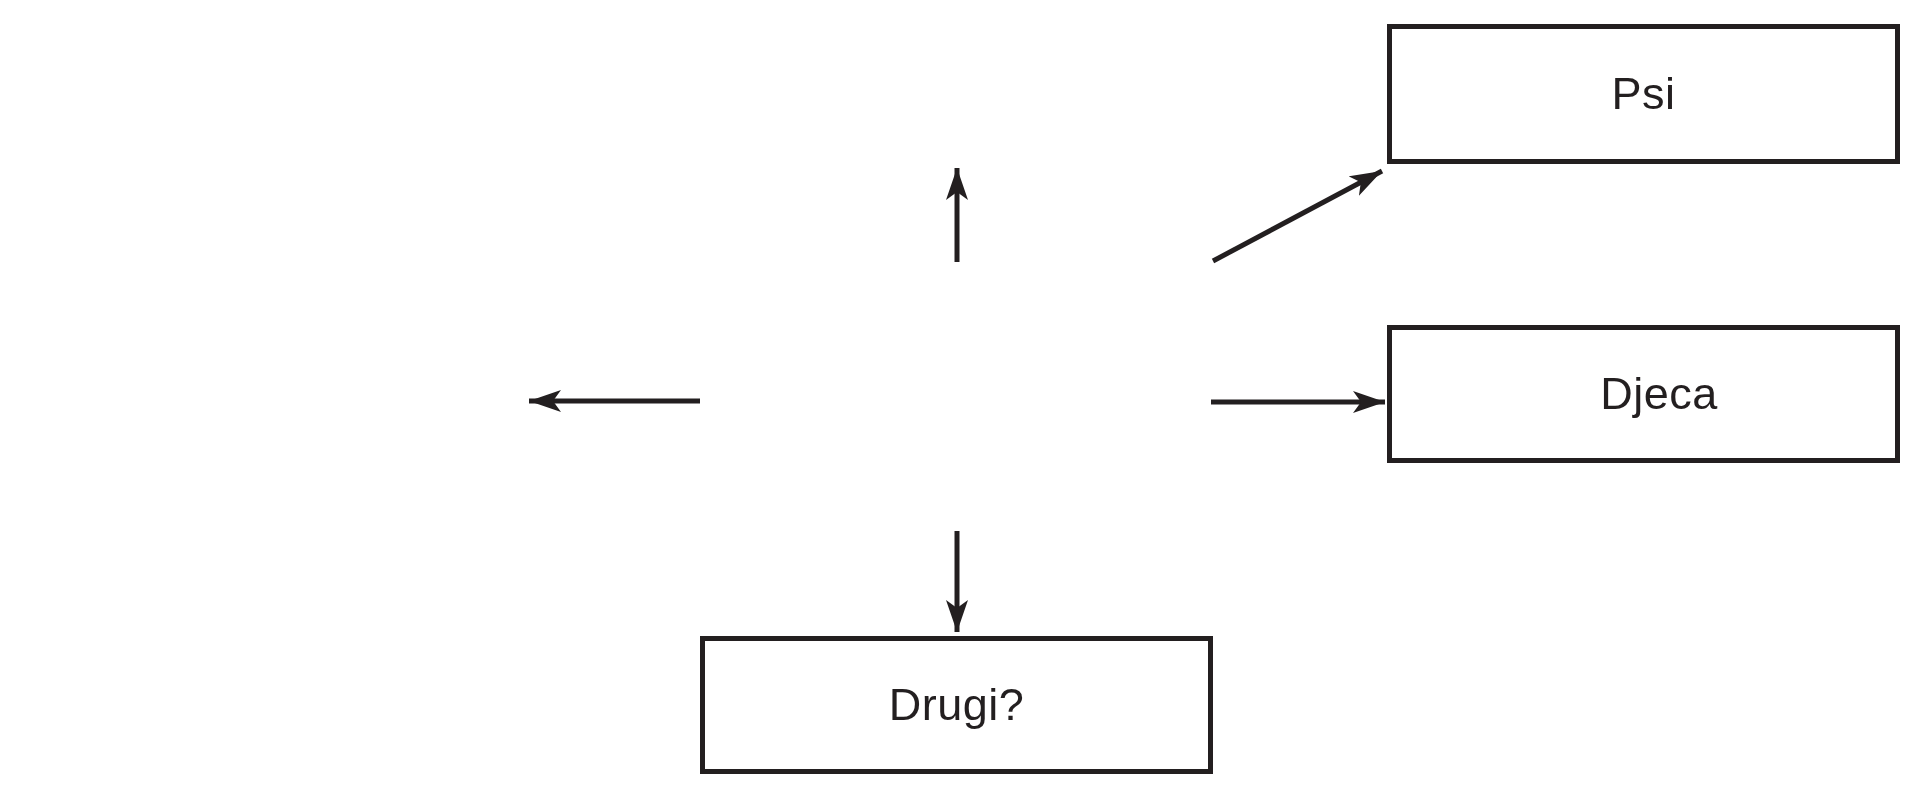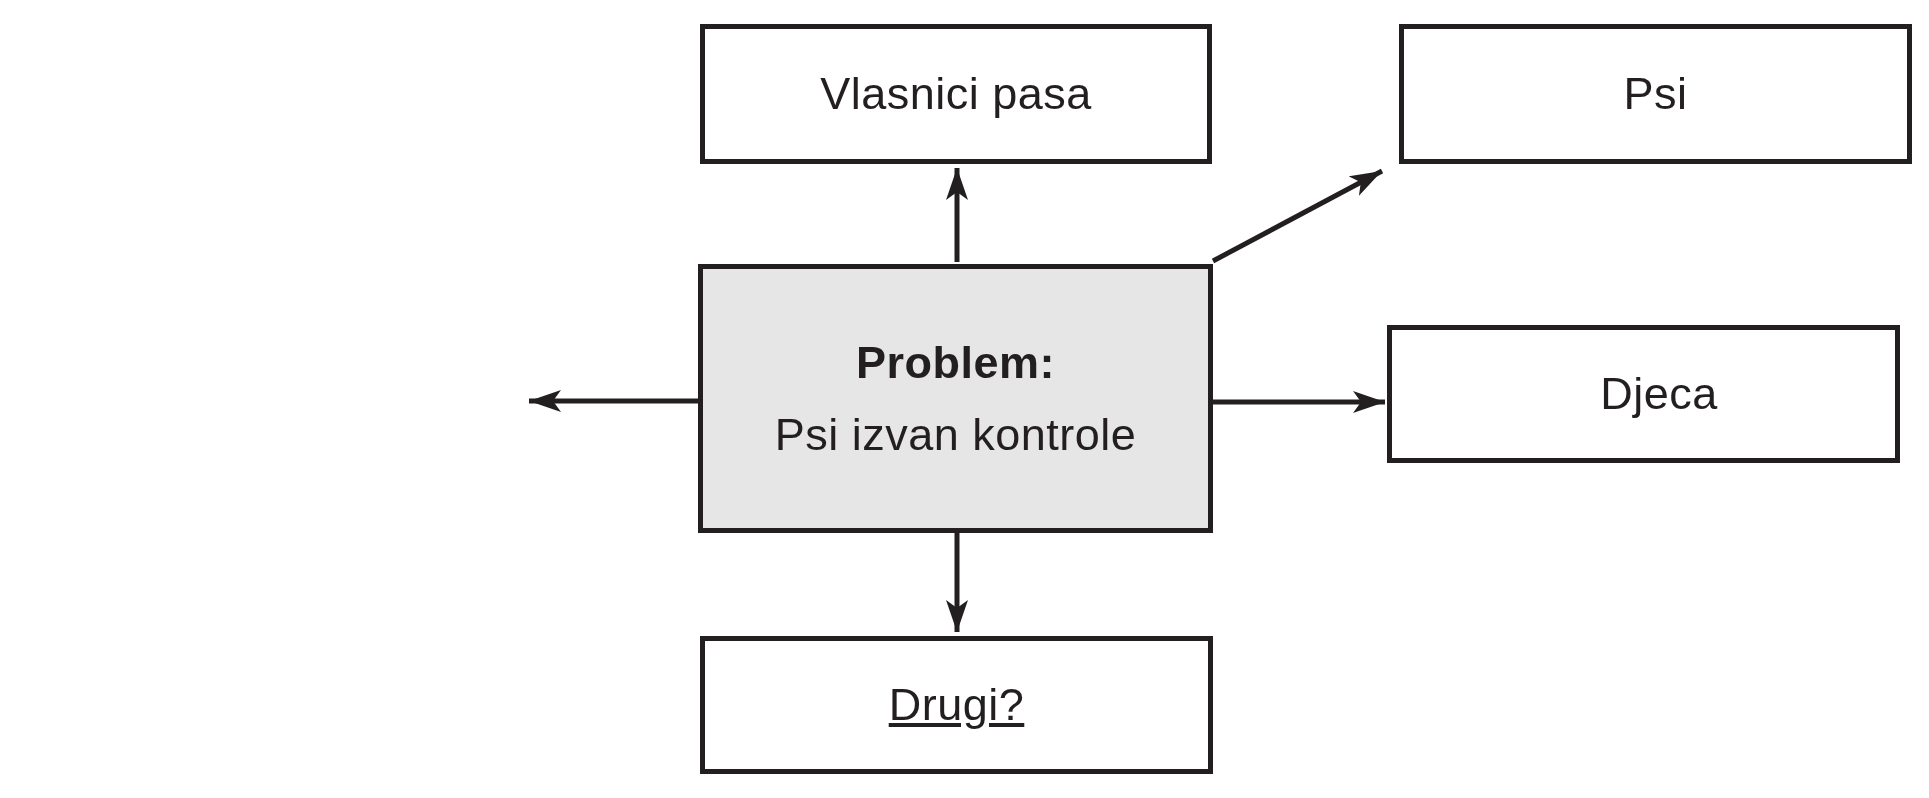--- a/index.html
+++ b/index.html
@@ -31,24 +31,24 @@
     background: #ffffff;
     display: flex;
     align-items: center;
     justify-content: center;
     text-align: center;
     font-size: 45px;
     line-height: 1.2;
     letter-spacing: 0.5px;
   }
   .node--vlasnici { left: 700px;  top: 24px;  width: 512px; height: 140px; }
-  .node--psi      { left: 1387px; top: 24px;  width: 513px; height: 140px; margin-left: 12px; }
+  .node--psi      { left: 1387px; top: 24px;  width: 513px; height: 140px; }
   .node--politicari { left: 10px; top: 325px; width: 517px; height: 138px; }
   .node--djeca    { left: 1387px; top: 325px; width: 513px; height: 138px; padding-left: 31px; }
-  .node--drugi    { left: 700px;  top: 636px; width: 513px; height: 138px; text-decoration: underline; }
+  .node--drugi    { left: 700px;  top: 636px; width: 513px; height: 138px; }
   .node--problem {
     left: 698px; top: 264px; width: 515px; height: 269px;
     background: #e6e6e6;
     flex-direction: column;
   }
   .node--problem .problem-title {
     font-weight: bold;
     display: block;
     margin-bottom: 18px;
   }
@@ -67,35 +67,28 @@
         <path d="M0,0 L32,11 L0,22 L8,11 Z" fill="#231f20"></path>
       </marker>
     </defs>
     <line x1="957" y1="262" x2="957" y2="168" stroke="#231f20" stroke-width="5" marker-end="url(#arrowhead)"></line>
     <line x1="1213" y1="261" x2="1382" y2="171" stroke="#231f20" stroke-width="5" marker-end="url(#arrowhead)"></line>
     <line x1="700" y1="401" x2="529" y2="401" stroke="#231f20" stroke-width="5" marker-end="url(#arrowhead)"></line>
     <line x1="1211" y1="402" x2="1385" y2="402" stroke="#231f20" stroke-width="5" marker-end="url(#arrowhead)"></line>
     <line x1="957" y1="531" x2="957" y2="632" stroke="#231f20" stroke-width="5" marker-end="url(#arrowhead)"></line>
   </svg>
 
-  <div class="node node--vlasnici">
-    <span>Vlasnici pasa</span>
-  </div>
 
   <div class="node node--psi">
     <span>Psi</span>
   </div>
 
 
   <div class="node node--djeca">
     <span>Djeca</span>
   </div>
 
   <div class="node node--drugi">
     <span>Drugi?</span>
   </div>
 
-  <div class="node node--problem">
-    <span class="problem-title">Problem:</span>
-    <span class="problem-subtitle">Psi izvan kontrole</span>
-  </div>
 
 </div>
 
 </body></html>

